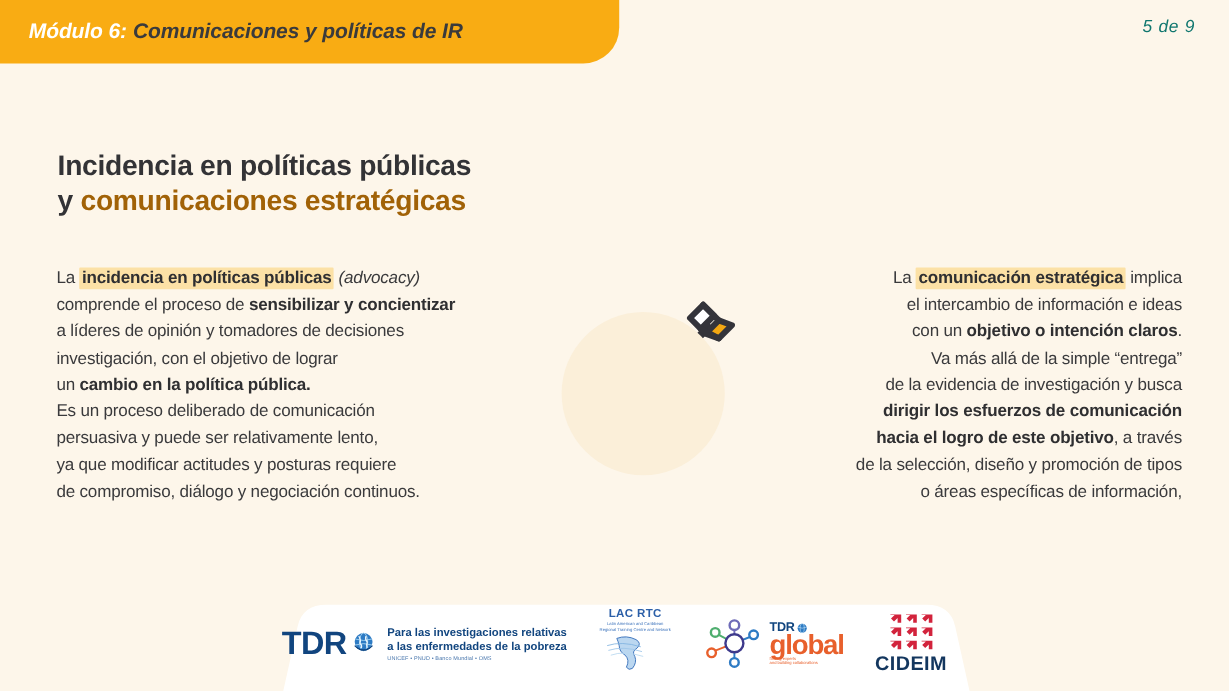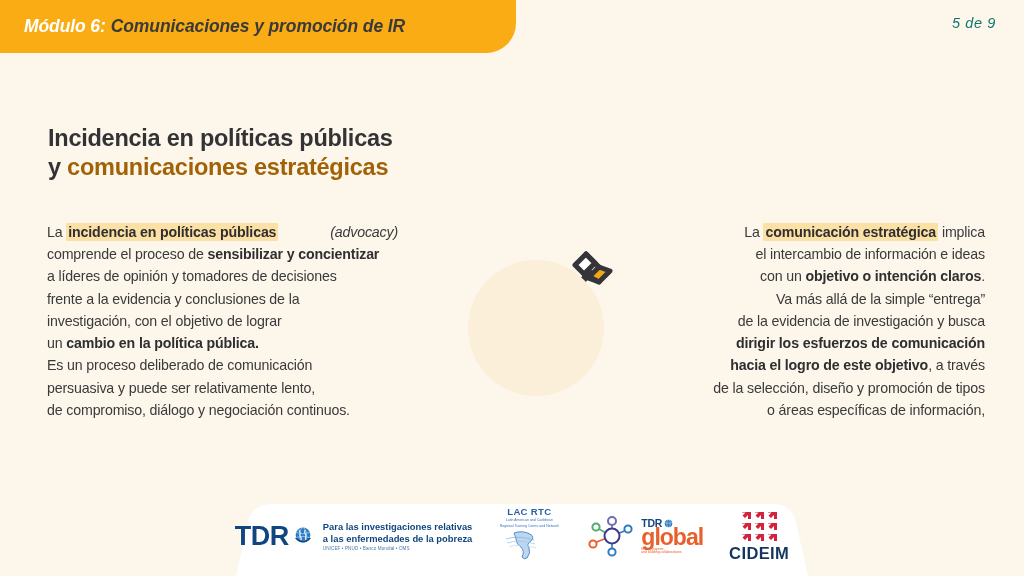--- a/index.html
+++ b/index.html
@@ -90,21 +90,21 @@
     text-align: left;
   }
   .col-right {
     left: 585px;
     top: 221px;
     width: 400px;
     text-align: right;
   }
   .col .ln { white-space: nowrap; }
   .col b { font-weight: bold; color: #2F2F31; }
-  .col i { font-style: italic; padding-left: 48px; }
+  .col i { font-style: italic; }
   .hl {
     background: #FCE1A6;
     padding: 1px 2px 1px 2px;
     border-radius: 1px;
   }
 
   
   .target-wrap {
     position: absolute;
     left: 462px;
@@ -231,41 +231,41 @@
     color: #13365E;
     letter-spacing: 0.4px;
     line-height: 1;
   }
 </style>
 </head>
 <body>
 
 <div class="module-banner">
   <span class="mod-label">Módulo 6:</span>
-  <span class="mod-title">Comunicaciones y promoción de IR</span>
+  <span class="mod-title">Comunicaciones y políticas de IR</span>
 </div>
 
 <div class="slide-counter">5 de 9</div>
 
 <div class="slide-title">
   <div class="line">Incidencia en políticas públicas</div>
   <div class="line">
     <span>y </span><span class="accent">comunicaciones estratégicas</span>
   </div>
 </div>
 
 <div class="col col-left">
   <div class="ln"><span>La </span><b class="hl">incidencia en políticas públicas</b><i> (advocacy)</i></div>
   <div class="ln"><span>comprende el proceso de </span><b>sensibilizar y concientizar</b></div>
   <div class="ln">a líderes de opinión y tomadores de decisiones</div>
-  <div class="ln">frente a la evidencia y conclusiones de la</div>
   <div class="ln">investigación, con el objetivo de lograr</div>
   <div class="ln"><span>un </span><b>cambio en la política pública.</b></div>
   <div class="ln"> Es un proceso deliberado de comunicación</div>
   <div class="ln"> persuasiva y puede ser relativamente lento,</div>
+  <div class="ln"> ya que modificar actitudes y posturas requiere</div>
   <div class="ln"> de compromiso, diálogo y negociación continuos.</div>
 </div>
 
 <div class="target-wrap">
   <div class="target-glow"></div>
   <svg width="160" height="160" viewBox="0 0 160 160">
 
     <circle cx="74" cy="90" r="58" fill="none" stroke="#34343A" stroke-width="7"></circle>
 
     <circle cx="74" cy="90" r="42" fill="none" stroke="#F9AC13" stroke-width="6.5"></circle>

